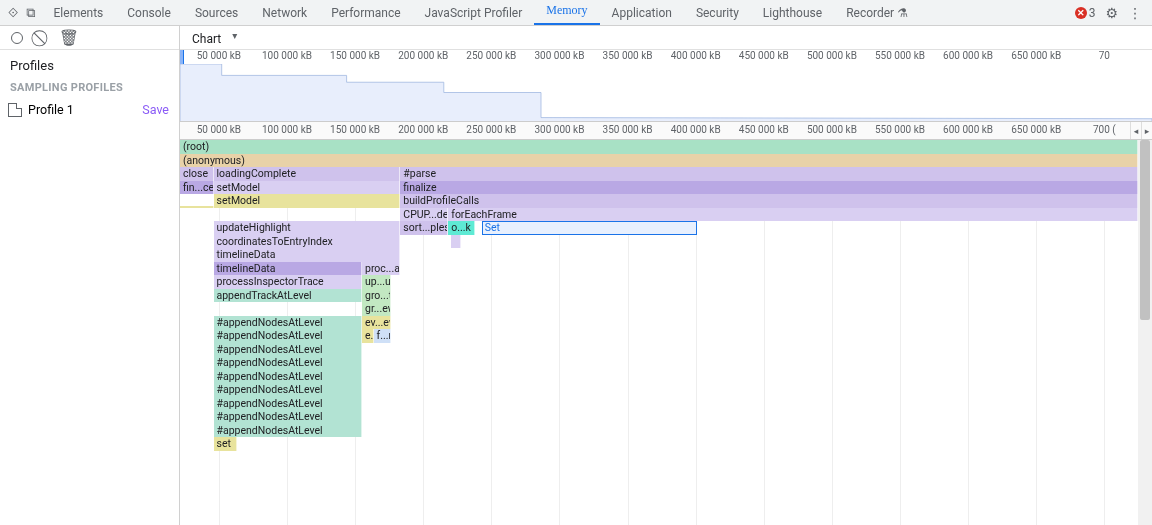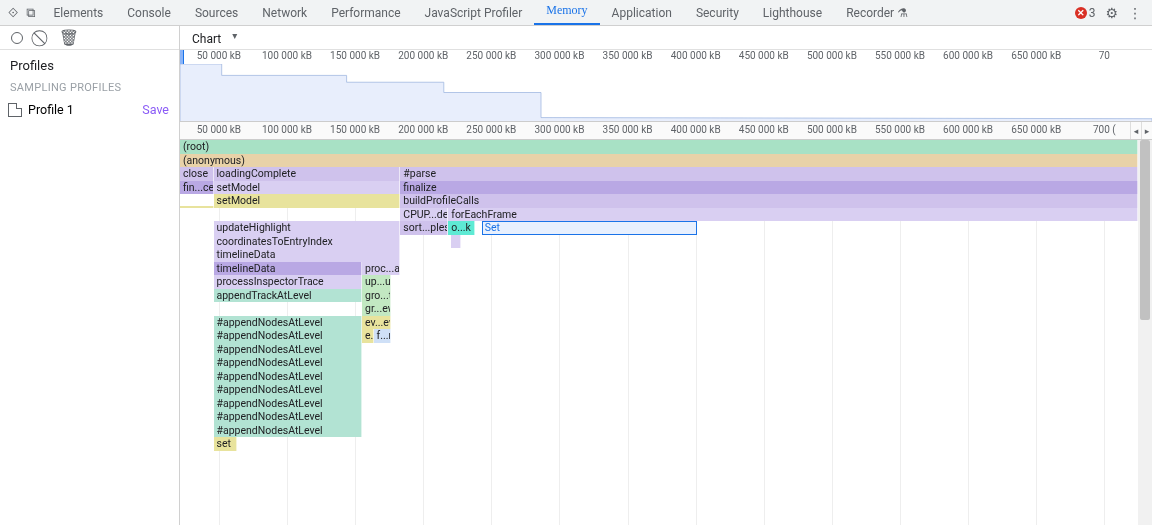--- a/index.html
+++ b/index.html
@@ -32,21 +32,21 @@
   .err-badge .dot { width:12px;height:12px;border-radius:50%;background:#d93025;color:#fff;display:flex;align-items:center;justify-content:center;font-size:9px;font-weight:bold;}
   .gear, .kebab { color:#5f6368; font-size:14px; }
 
   
   .main { display:flex; height: calc(100% - 26px); }
   .sidebar { width: 180px; border-right:1px solid var(--border); background:#fff; display:flex; flex-direction:column; }
   .side-toolbar { height:24px; display:flex; align-items:center; gap:12px; padding:0 10px; border-bottom:1px solid #e0e0e0; }
   .side-toolbar .ic { width:14px; height:14px; display:inline-flex; align-items:center; justify-content:center; color:#5f6368;}
   .rec-dot { width:12px;height:12px;border:1.5px solid #5f6368;border-radius:50%; }
   .side-h1 { font-size:13px; color:#202124; padding:8px 10px 2px; }
-  .side-h2 { font-size:11px; color:#9aa0a6; padding:6px 10px 4px; letter-spacing:0.3px; }
+  .side-h2 { font-size:11px; color:#9aa0a6; padding:6px 10px 4px; letter-spacing:0.3px;font-weight:bold; }
   .profile-row { display:flex; align-items:center; justify-content:space-between; padding:4px 10px 4px 8px; font-size:12.5px; }
   .profile-row .left { display:flex; align-items:center; gap:6px; }
   .profile-row .doc-ic { width:14px;height:14px;border:1px solid #5f6368; position:relative;}
   .profile-row .doc-ic::after{content:"";position:absolute;top:-1px;right:-1px;width:5px;height:5px;background:#fff;border-left:1px solid #5f6368;border-bottom:1px solid #5f6368;}
   .profile-row .save { color:#8b5cf6; cursor:pointer; }
 
   .content { flex:1; display:flex; flex-direction:column; overflow:hidden; position:relative; }
   .view-toolbar { height:24px; display:flex; align-items:center; border-bottom:1px solid #e0e0e0; padding-left:6px; }
   .view-select { font-size:12px; color:#202124; padding:2px 24px 2px 6px; border:none; background:transparent; appearance:none; position:relative; }
   .view-select-wrap { position:relative; }

